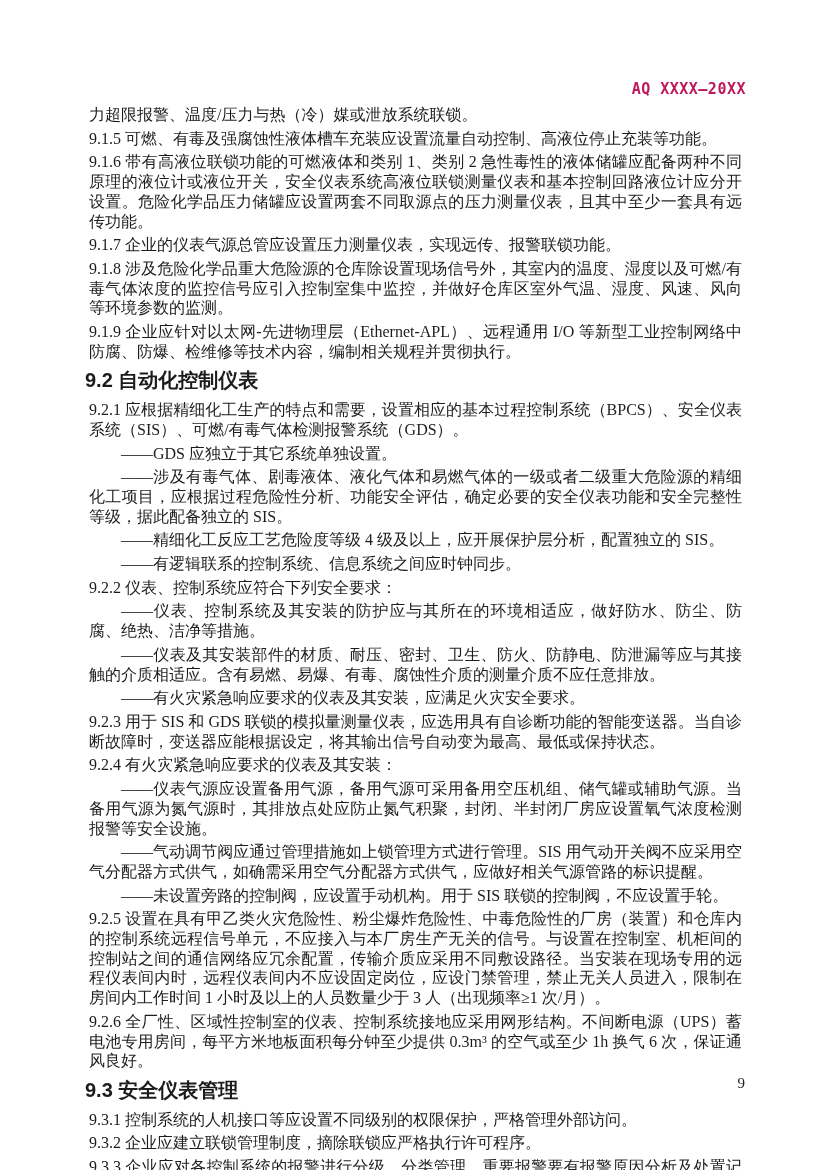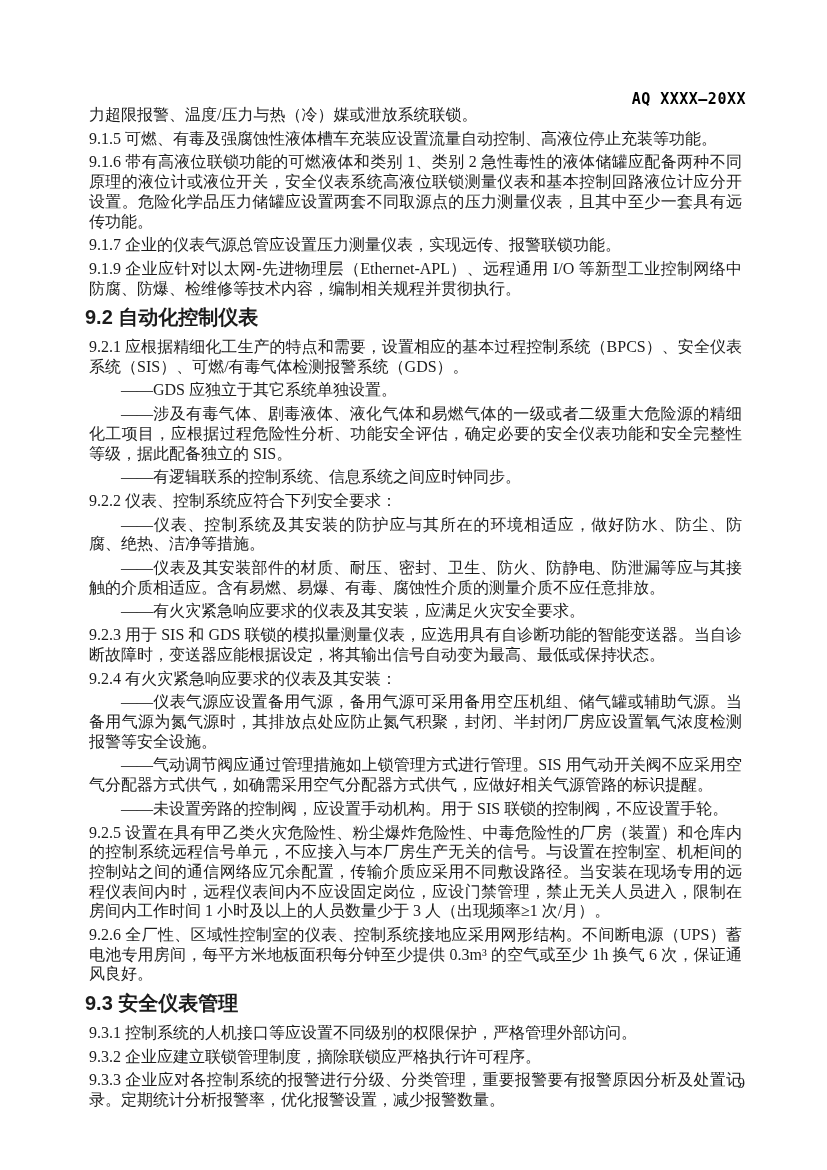--- a/index.html
+++ b/index.html
@@ -15,22 +15,21 @@
   .running-head {
     position: absolute;
     top: 80px;
     left: 85px;
     right: 81px;
     text-align: right;
     font-family: "DejaVu Sans Mono", monospace;
     font-weight: 700;
     font-size: 15px;
     letter-spacing: 0.5px;
-    color: #000000;
-    margin-top: 10px;
+    color: #be185d;
   }
   .doc-body {
     position: absolute;
     top: 101px;
     left: 85px;
     width: 661px;
     font-size: 16px;
     line-height: 19.7px;
   }
   p.blk {
@@ -64,25 +63,27 @@
 <div class="page">
 
   <div class="running-head">AQ XXXX—20XX</div>
 
   <main class="doc-body">
 
   <p class="blk plain">力超限报警、温度/压力与热（冷）媒或泄放系统联锁。</p>
       <p class="blk clause">9.1.5 可燃、有毒及强腐蚀性液体槽车充装应设置流量自动控制、高液位停止充装等功能。</p>
       <p class="blk clause">9.1.6 带有高液位联锁功能的可燃液体和类别 1、类别 2 急性毒性的液体储罐应配备两种不同原理的液位计或液位开关，安全仪表系统高液位联锁测量仪表和基本控制回路液位计应分开设置。危险化学品压力储罐应设置两套不同取源点的压力测量仪表，且其中至少一套具有远传功能。</p>
       <p class="blk clause">9.1.7 企业的仪表气源总管应设置压力测量仪表，实现远传、报警联锁功能。</p>
+      <p class="blk clause">9.1.8 涉及危险化学品重大危险源的仓库除设置现场信号外，其室内的温度、湿度以及可燃/有毒气体浓度的监控信号应引入控制室集中监控，并做好仓库区室外气温、湿度、风速、风向等环境参数的监测。</p>
       <p class="blk clause">9.1.9 企业应针对以太网-先进物理层（Ethernet-APL）、远程通用 I/O 等新型工业控制网络中防腐、防爆、检维修等技术内容，编制相关规程并贯彻执行。</p>
       <p class="blk heading">9.2 自动化控制仪表</p>
       <p class="blk clause">9.2.1 应根据精细化工生产的特点和需要，设置相应的基本过程控制系统（BPCS）、安全仪表系统（SIS）、可燃/有毒气体检测报警系统（GDS）。</p>
       <p class="blk dash">——GDS 应独立于其它系统单独设置。</p>
       <p class="blk dash">——涉及有毒气体、剧毒液体、液化气体和易燃气体的一级或者二级重大危险源的精细化工项目，应根据过程危险性分析、功能安全评估，确定必要的安全仪表功能和安全完整性等级，据此配备独立的 SIS。</p>
+      <p class="blk dash">——精细化工反应工艺危险度等级 4 级及以上，应开展保护层分析，配置独立的 SIS。</p>
       <p class="blk dash">——有逻辑联系的控制系统、信息系统之间应时钟同步。</p>
       <p class="blk clause">9.2.2 仪表、控制系统应符合下列安全要求：</p>
       <p class="blk dash">——仪表、控制系统及其安装的防护应与其所在的环境相适应，做好防水、防尘、防腐、绝热、洁净等措施。</p>
       <p class="blk dash">——仪表及其安装部件的材质、耐压、密封、卫生、防火、防静电、防泄漏等应与其接触的介质相适应。含有易燃、易爆、有毒、腐蚀性介质的测量介质不应任意排放。</p>
       <p class="blk dash">——有火灾紧急响应要求的仪表及其安装，应满足火灾安全要求。</p>
       <p class="blk clause">9.2.3 用于 SIS 和 GDS 联锁的模拟量测量仪表，应选用具有自诊断功能的智能变送器。当自诊断故障时，变送器应能根据设定，将其输出信号自动变为最高、最低或保持状态。</p>
       <p class="blk clause">9.2.4 有火灾紧急响应要求的仪表及其安装：</p>
       <p class="blk dash">——仪表气源应设置备用气源，备用气源可采用备用空压机组、储气罐或辅助气源。当备用气源为氮气源时，其排放点处应防止氮气积聚，封闭、半封闭厂房应设置氧气浓度检测报警等安全设施。</p>
       <p class="blk dash">——气动调节阀应通过管理措施如上锁管理方式进行管理。SIS 用气动开关阀不应采用空气分配器方式供气，如确需采用空气分配器方式供气，应做好相关气源管路的标识提醒。</p>
       <p class="blk dash">——未设置旁路的控制阀，应设置手动机构。用于 SIS 联锁的控制阀，不应设置手轮。</p>

